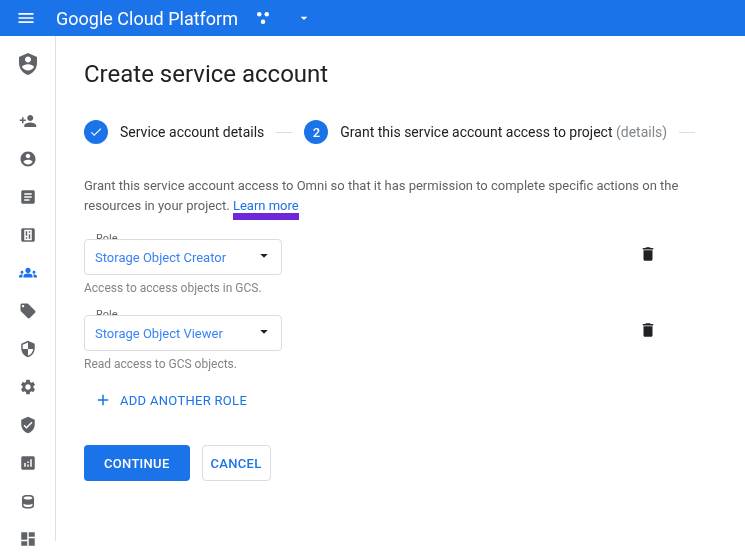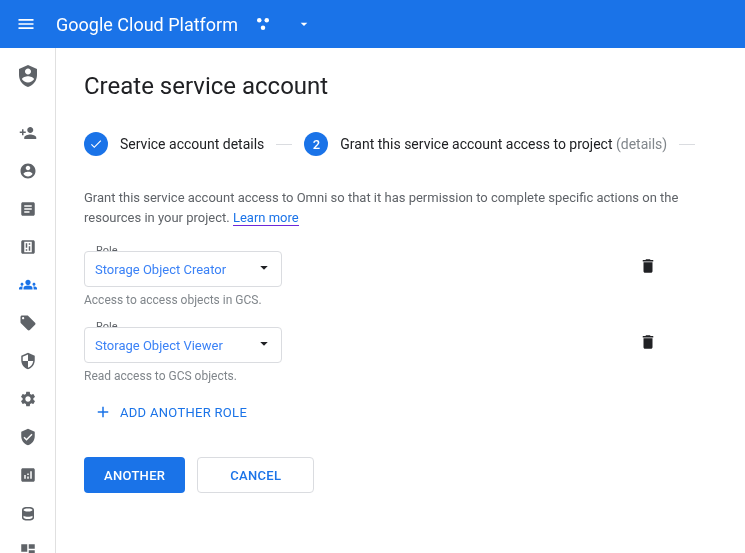--- a/index.html
+++ b/index.html
@@ -1,51 +1,51 @@
 <!DOCTYPE html>
 <html><head>
 <meta charset="utf-8">
 <style>
 * { margin: 0; padding: 0; box-sizing: border-box; font-family: 'Roboto', 'Helvetica Neue', Arial, sans-serif; }
 body { width: 745px; height: 553px; overflow: hidden; background: #fff; }
-.header { height: 48px; background: #1a73e8; display: flex; align-items: center; padding: 0 16px; color: #fff; }
+.header { height: 36px; background: #1a73e8; display: flex; align-items: center; padding: 0 16px; color: #fff; }
 .hamburger { margin-right: 20px; cursor: pointer; }
 .hamburger svg { display: block; }
 .logo-text { font-size: 18px; font-weight: 400; margin-right: 16px; }
 .header-icons { display: flex; align-items: center; gap: 24px; }
 .header-icons svg { display: block; }
 .page-body { display: flex; height: calc(100% - 48px); }
 .sidebar { width: 56px; background: #fff; border-right: 1px solid #e0e0e0; display: flex; flex-direction: column; align-items: center; padding-top: 16px; gap: 20px; }
 .sidebar-main-icon { margin-bottom: 16px; }
 .sidebar-item { width: 24px; height: 24px; display: flex; align-items: center; justify-content: center; color: #5f6368; cursor: pointer; }
 .sidebar-item.active { color: #1a73e8; }
 .main { flex: 1; padding: 24px 28px; overflow-y: auto; }
 .page-title { font-size: 24px; font-weight: 400; color: #202124; margin-bottom: 32px; }
 .stepper { display: flex; align-items: center; gap: 12px; margin-bottom: 32px; font-size: 14px; }
 .step-badge { width: 24px; height: 24px; border-radius: 50%; background: #1a73e8; color: #fff; display: flex; align-items: center; justify-content: center; font-size: 13px; font-weight: 500; }
 .step-badge svg { display: block; }
 .step-label { color: #202124; }
 .step-optional { color: #80868b; }
 .step-divider { width: 16px; height: 1px; background: #dadce0; }
 .section-title { font-size: 18px; font-weight: 500; color: #202124; margin-bottom: 12px; }
 .section-desc { font-size: 13px; color: #5f6368; line-height: 1.5; margin-bottom: 24px; }
-.section-desc a { color: #1a73e8; text-decoration: none; border-bottom: 1px solid #6d28d9; }
+.section-desc a { color: #1a73e8; text-decoration: none; border-bottom: 7px solid #6d28d9; }
 .role-row { display: flex; align-items: flex-start; gap: 16px; margin-bottom: 4px; }
 .role-block { margin-bottom: 20px; }
 .role-field { position: relative; width: 198px; }
 .role-label { position: absolute; top: -7px; left: 8px; background: #fff; padding: 0 4px; font-size: 11px; color: #5f6368; }
 .role-select { width: 100%; height: 36px; border: 1px solid #dadce0; border-radius: 4px; padding: 0 30px 0 10px; font-size: 13px; color: #3b82f6; background: #fff; display: flex; align-items: center; cursor: pointer; position: relative; }
 .role-select .caret { position: absolute; right: 8px; top: 50%; transform: translateY(-50%); }
 .role-hint { font-size: 12px; color: #80868b; margin-top: 6px; }
 .delete-btn { margin-left: auto; margin-right: 60px; margin-top: 6px; color: #202124; cursor: pointer; }
 .add-role { display: flex; align-items: center; gap: 8px; color: #1a73e8; font-size: 13px; font-weight: 400; letter-spacing: 0.3px; cursor: pointer; margin: 12px 0 36px 10px; }
 .add-role svg { display: block; }
 .buttons { display: flex; gap: 12px; }
 .btn-primary { background: #1a73e8; color: #fff; border: none; border-radius: 4px; padding: 0 20px; height: 36px; font-size: 13px; font-weight: 500; cursor: pointer; letter-spacing: 0.3px; }
-.btn-secondary { background: #fff; color: #1a73e8; border: 1px solid #dadce0; border-radius: 4px; padding: 0 32px; height: 36px; font-size: 13px; font-weight: 500; cursor: pointer; letter-spacing: 0.3px; }
+.btn-secondary { background: #fff; color: #1a73e8; border: 1px solid #dadce0; border-radius: 4px; padding: 0 8px; height: 36px; font-size: 13px; font-weight: 500; cursor: pointer; letter-spacing: 0.3px; }
 </style>
 </head>
 <body>
 
 <div class="header">
   <div class="hamburger">
     <svg width="20" height="20" viewBox="0 0 24 24" fill="#fff">
         <path d="M3 18h18v-2H3v2zm0-5h18v-2H3v2zm0-7v2h18V6H3z"></path>
       </svg>
   </div>
@@ -203,17 +203,17 @@
     </div>
 
     <div class="add-role">
       <svg width="18" height="18" viewBox="0 0 24 24" fill="#1a73e8">
           <path d="M19 13h-6v6h-2v-6H5v-2h6V5h2v6h6v2z"></path>
         </svg>
       <span>ADD ANOTHER ROLE</span>
     </div>
 
     <div class="buttons">
-      <button class="btn-primary">ANOTHER</button>
+      <button class="btn-primary">CONTINUE</button>
       <button class="btn-secondary">CANCEL</button>
     </div>
   </div>
 </div>
 
 </body></html>

